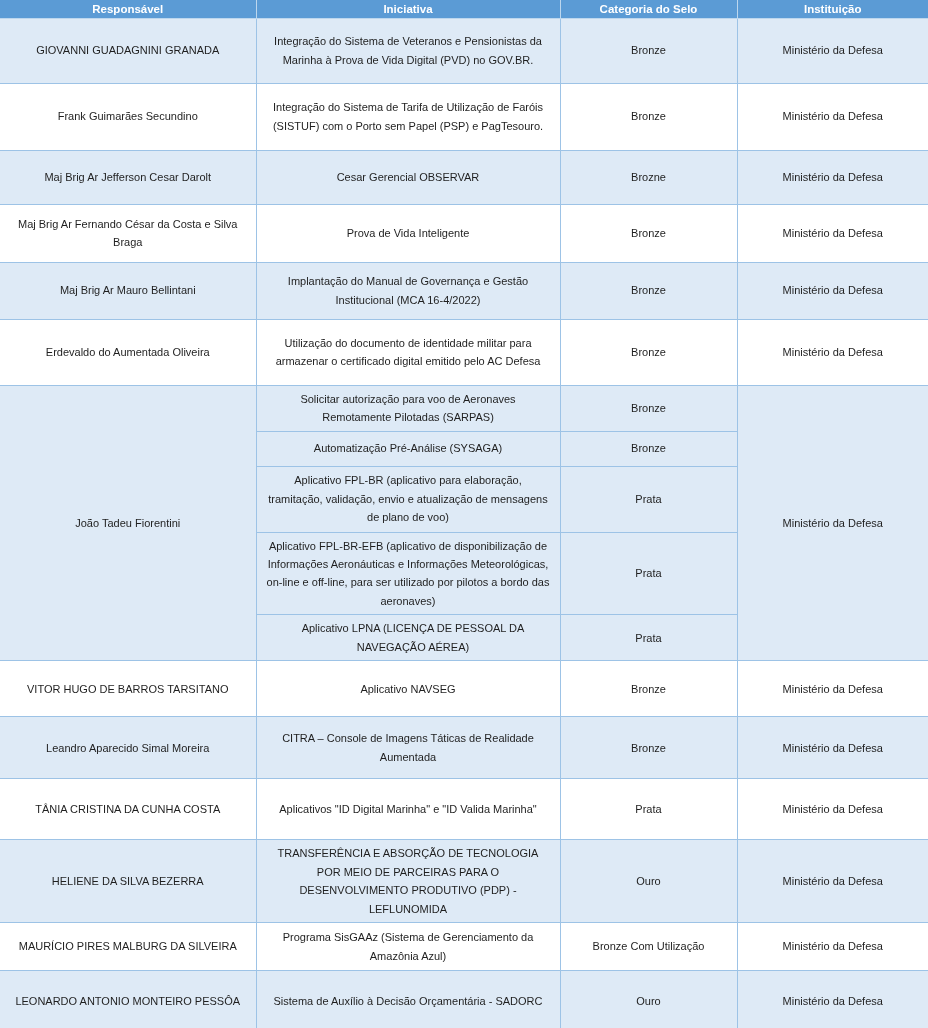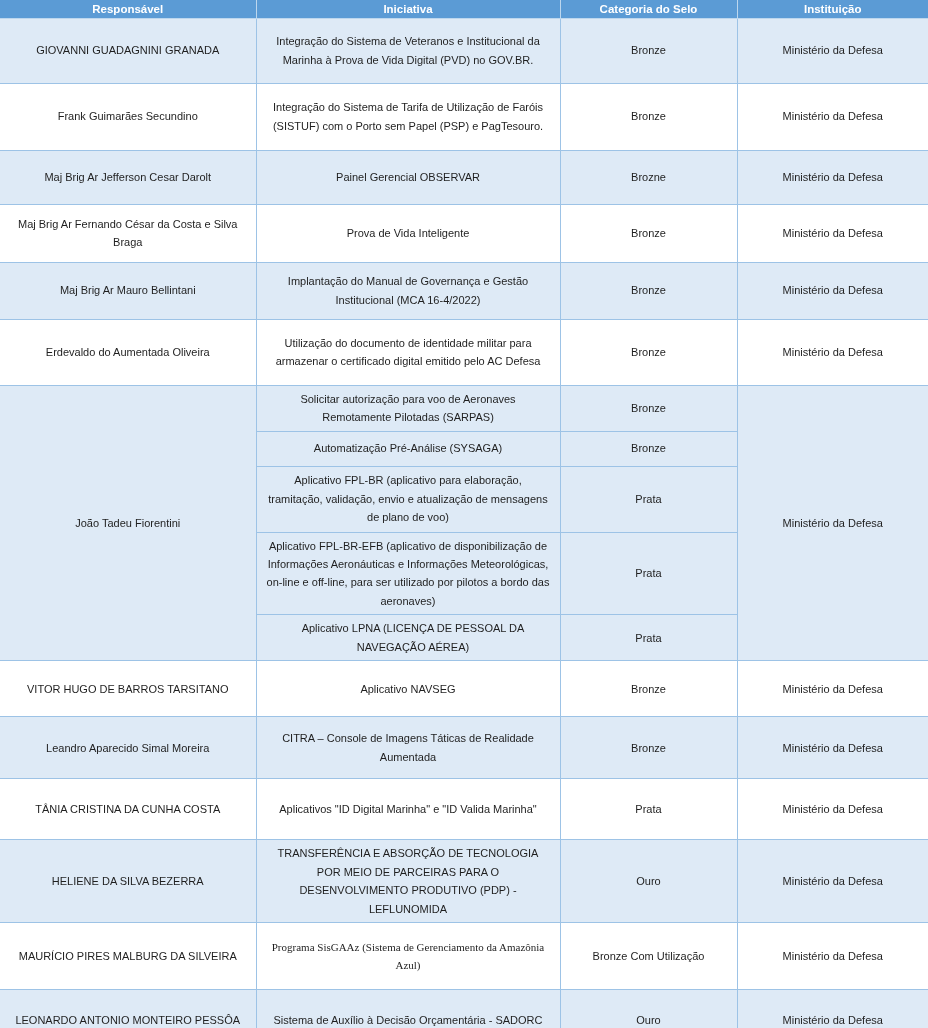--- a/index.html
+++ b/index.html
@@ -75,33 +75,33 @@
     <tr>
       <th>Responsável</th>
       <th>Iniciativa</th>
       <th>Categoria do Selo</th>
       <th>Instituição</th>
     </tr>
   </thead>
   <tbody>
       <tr class="shade-blue">
         <td rowspan="1">GIOVANNI GUADAGNINI GRANADA</td>
-        <td style="height: 65px;">Integração do Sistema de Veteranos e Institucional da Marinha à Prova de Vida Digital (PVD) no GOV.BR.</td>
+        <td style="height: 65px;">Integração do Sistema de Veteranos e Pensionistas da Marinha à Prova de Vida Digital (PVD) no GOV.BR.</td>
         <td>Bronze</td>
         <td rowspan="1">Ministério da Defesa</td>
       </tr>
       <tr class="shade-white">
         <td rowspan="1">Frank Guimarães Secundino</td>
         <td style="height: 67px;">Integração do Sistema de Tarifa de Utilização de Faróis (SISTUF) com o Porto sem Papel (PSP) e PagTesouro.</td>
         <td>Bronze</td>
         <td rowspan="1">Ministério da Defesa</td>
       </tr>
       <tr class="shade-blue">
         <td rowspan="1">Maj Brig Ar Jefferson Cesar Darolt</td>
-        <td style="height: 54px;">Painel Gerencial OBSERVAR</td>
+        <td style="height: 54px;">Cesar Gerencial OBSERVAR</td>
         <td>Brozne</td>
         <td rowspan="1">Ministério da Defesa</td>
       </tr>
       <tr class="shade-white">
         <td rowspan="1">Maj Brig Ar Fernando César da Costa e Silva Braga</td>
         <td style="height: 58px;">Prova de Vida Inteligente</td>
         <td>Bronze</td>
         <td rowspan="1">Ministério da Defesa</td>
       </tr>
       <tr class="shade-blue">
@@ -157,21 +157,21 @@
         <td rowspan="1">Ministério da Defesa</td>
       </tr>
       <tr class="shade-blue">
         <td rowspan="1">HELIENE DA SILVA BEZERRA</td>
         <td style="height: 69px; margin-left: 35px;">TRANSFERÊNCIA E ABSORÇÃO DE TECNOLOGIA POR MEIO DE PARCEIRAS PARA O DESENVOLVIMENTO PRODUTIVO (PDP) - LEFLUNOMIDA</td>
         <td>Ouro</td>
         <td rowspan="1">Ministério da Defesa</td>
       </tr>
       <tr class="shade-white">
         <td rowspan="1">MAURÍCIO PIRES MALBURG DA SILVEIRA</td>
-        <td style="height: 67px; font-family: Liberation Serif, serif;">Programa SisGAAz (Sistema de Gerenciamento da Amazônia Azul)</td>
+        <td style="height: 48px;">Programa SisGAAz (Sistema de Gerenciamento da Amazônia Azul)</td>
         <td>Bronze Com Utilização</td>
         <td rowspan="1">Ministério da Defesa</td>
       </tr>
       <tr class="shade-blue">
         <td rowspan="1">LEONARDO ANTONIO MONTEIRO PESSÔA</td>
         <td style="height: 62px;">Sistema de Auxílio à Decisão Orçamentária - SADORC</td>
         <td>Ouro</td>
         <td rowspan="1">Ministério da Defesa</td>
       </tr>
     </tbody>

